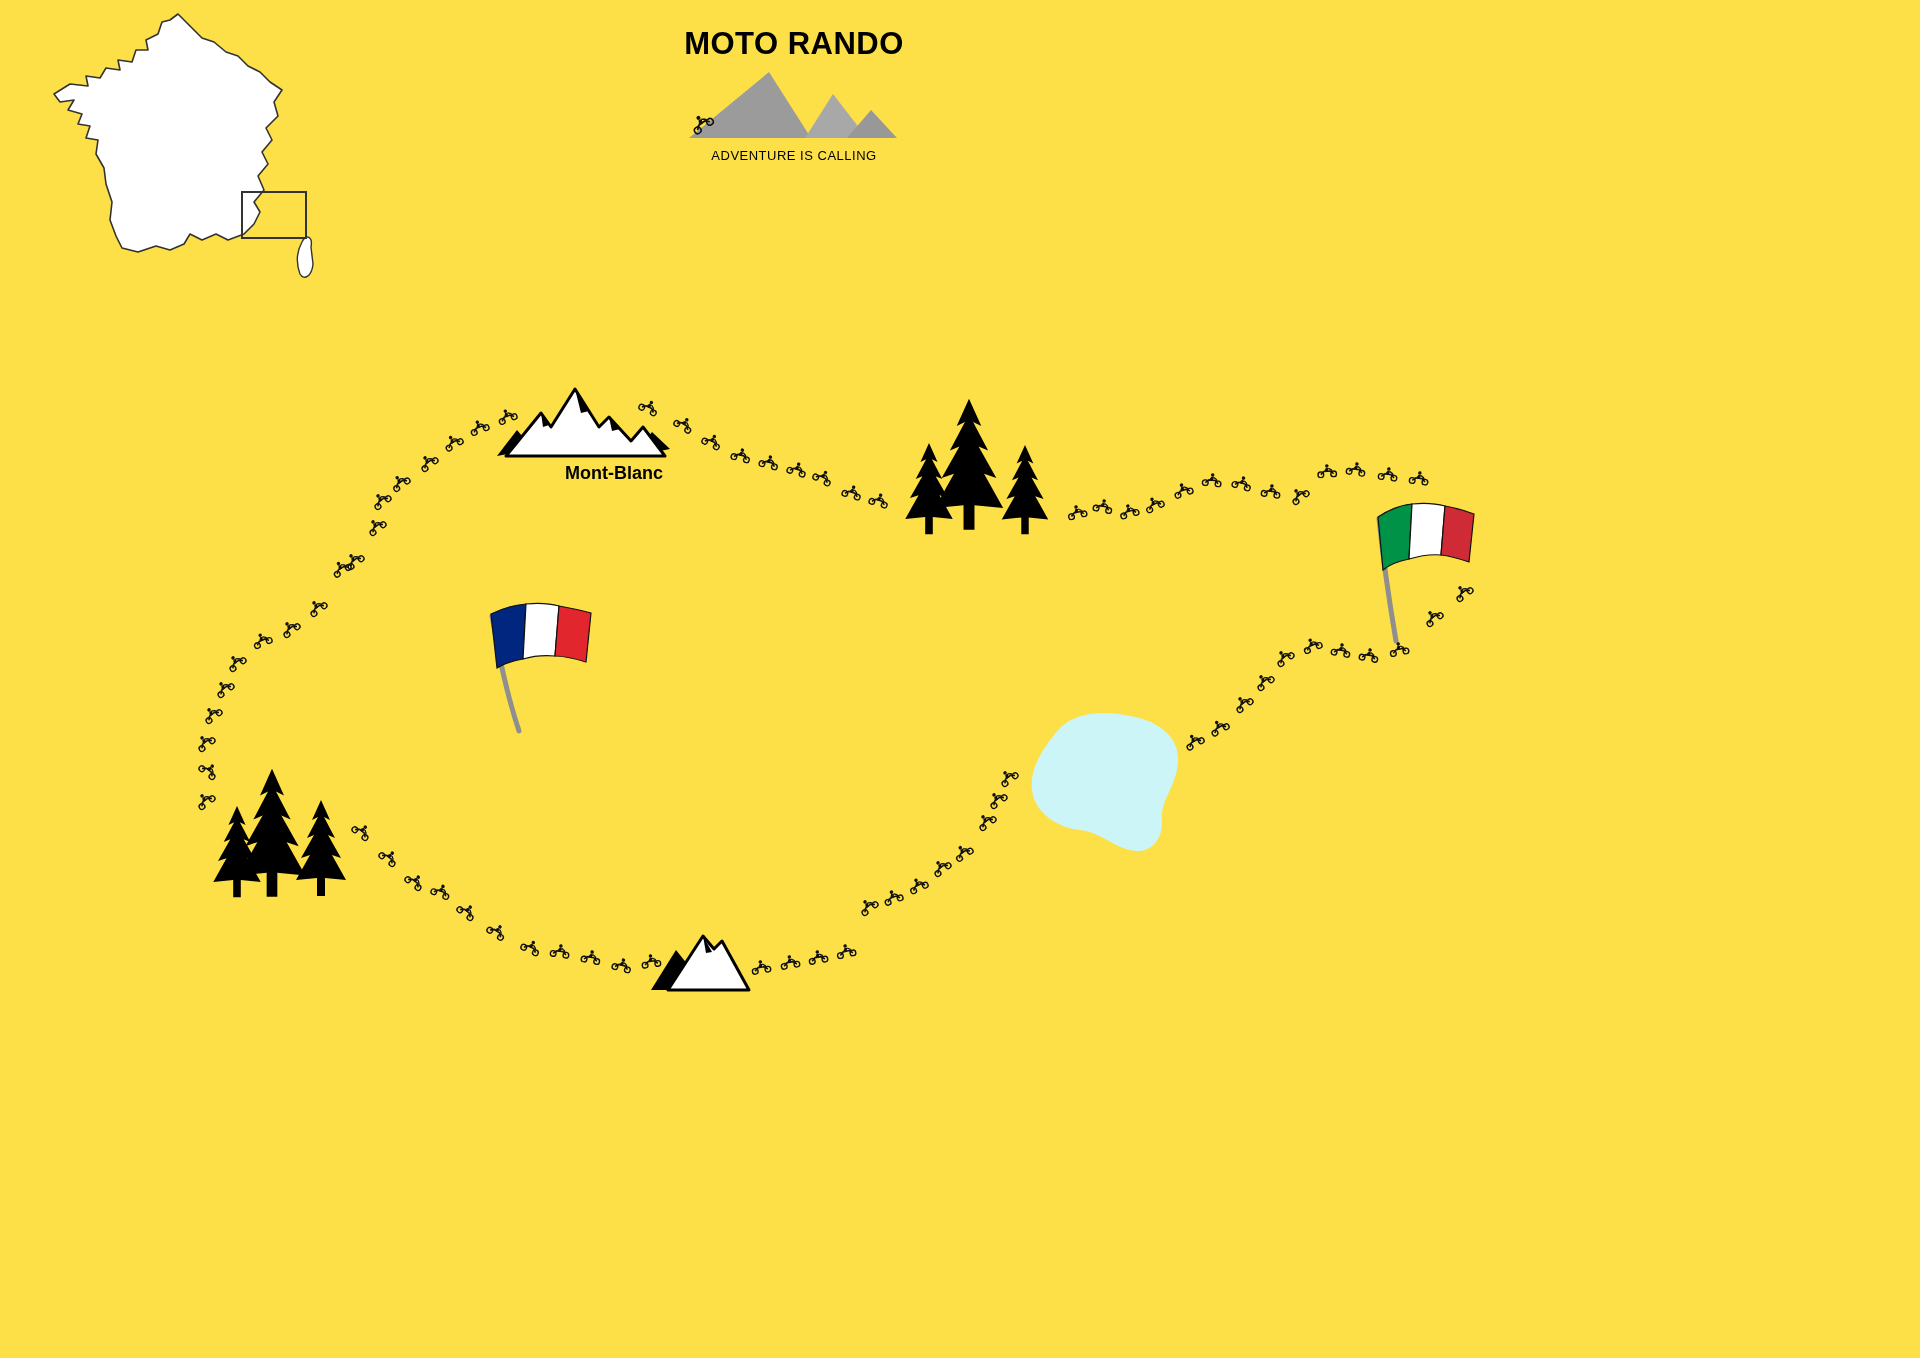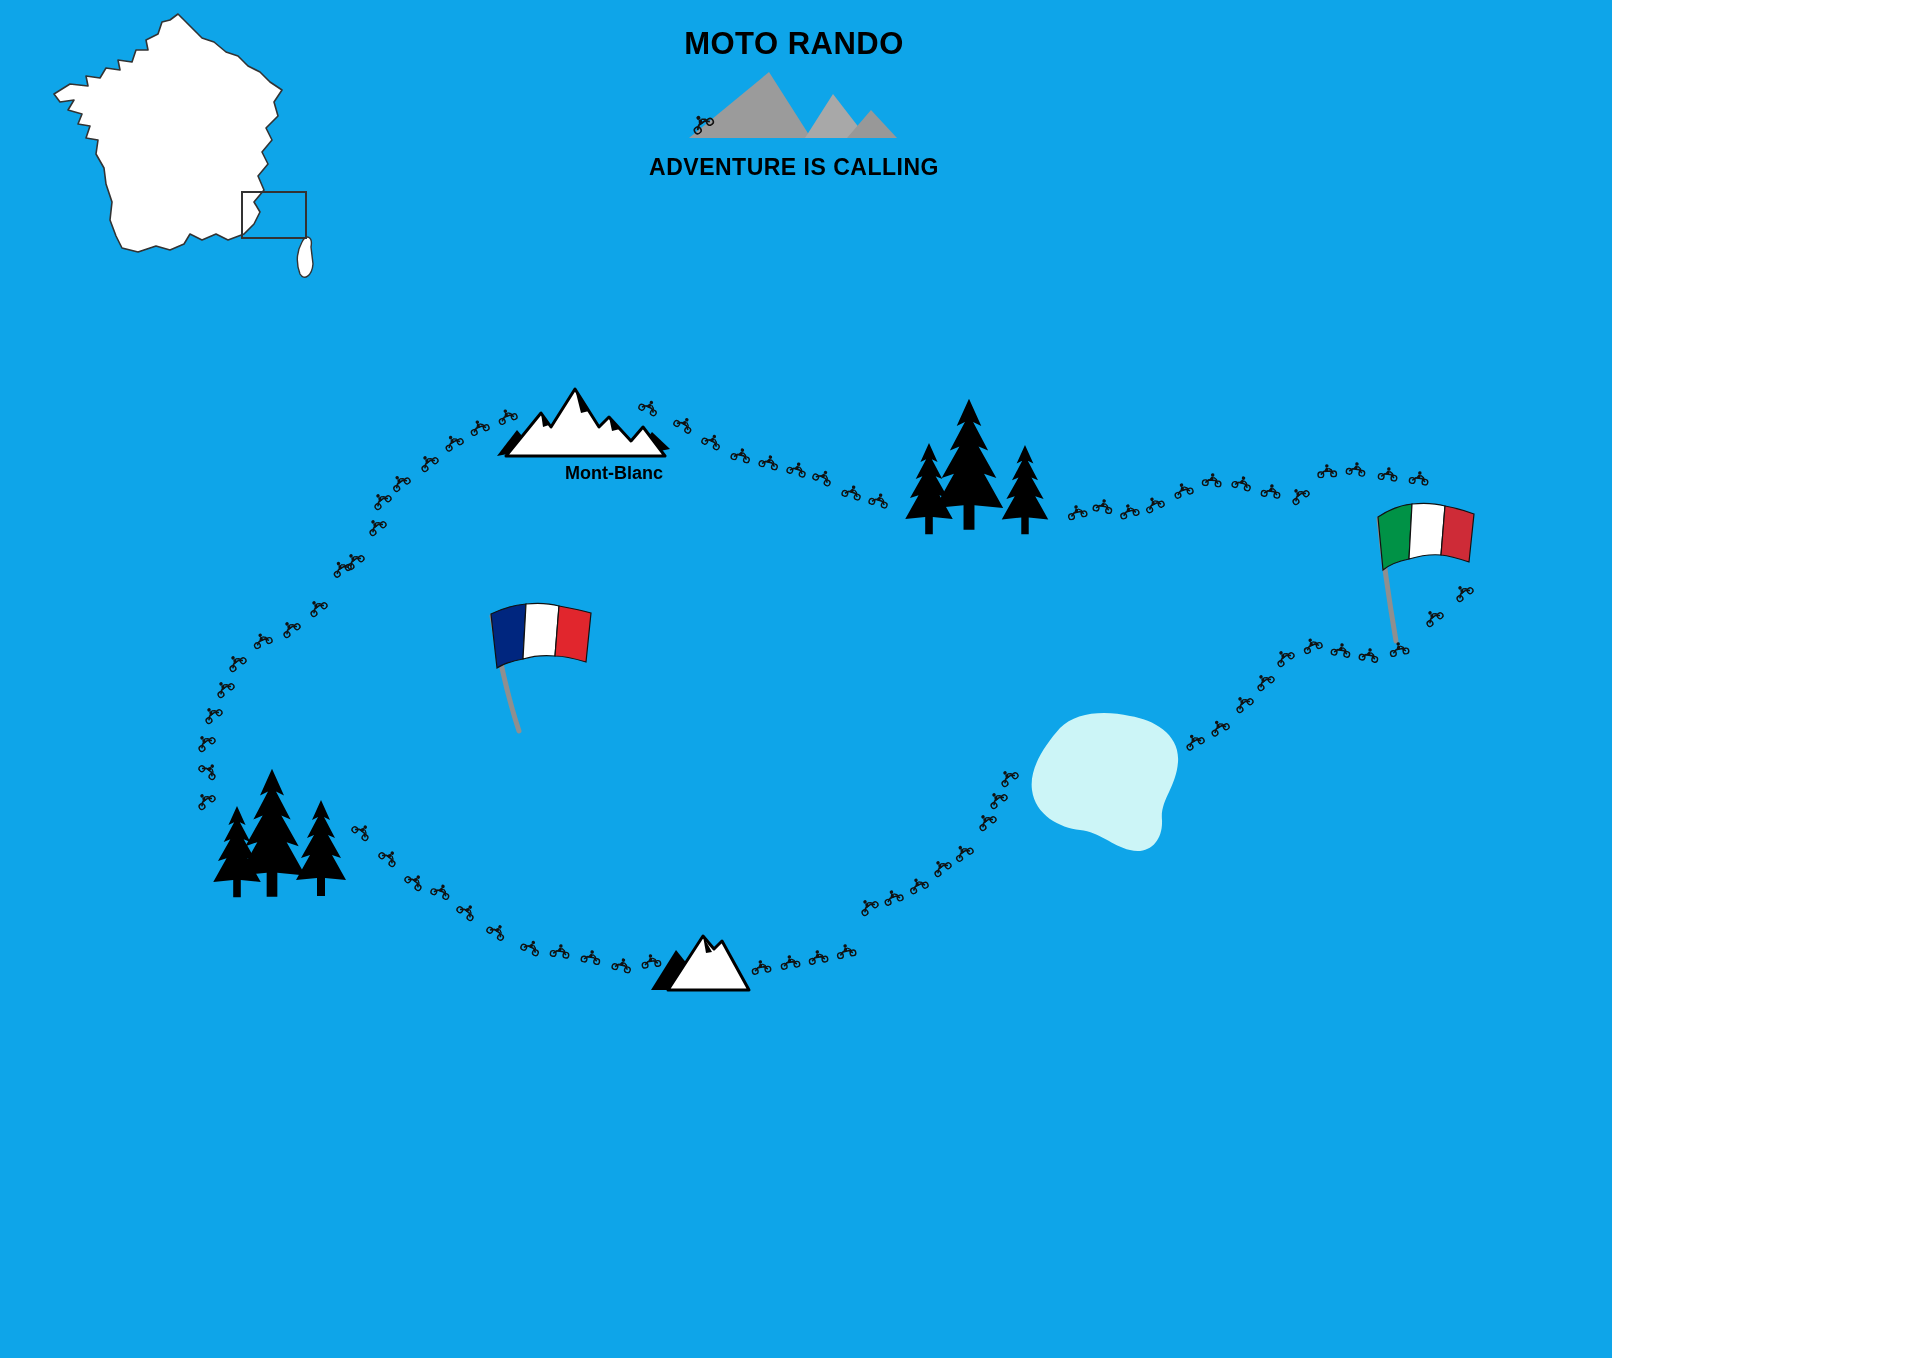--- a/index.html
+++ b/index.html
@@ -1,20 +1,20 @@
 <!DOCTYPE html>
 <html><head>
 <meta charset="utf-8">
 <style>
   html,body{margin:0;padding:0;background:#fff;}
-  .page{position:relative;width:1612px;height:1358px;background:#0ea5e9;overflow:hidden;
+  .page{position:relative;width:1920px;height:1358px;background:#fde047;overflow:hidden;
         font-family:"Liberation Sans",sans-serif;color:#000;}
   .logo{position:absolute;left:612px;top:26px;width:364px;text-align:center;}
   .logo-title{font-size:31px;font-weight:900;letter-spacing:.5px;line-height:36px;}
-  .logo-sub{font-size:23px;font-weight:700;letter-spacing:.5px;margin-top:10px;}
+  .logo-sub{font-size:13px;font-weight:400;letter-spacing:.5px;margin-top:4px;}
   .logo-mountain{display:block;margin:2px auto 0 auto;}
   svg.map-inset{position:absolute;left:30px;top:6px;}
   svg.scene{position:absolute;left:0;top:0;}
   .mb-label{font-family:"Liberation Sans",sans-serif;font-weight:bold;font-size:18px;fill:#000;}
 </style>
 </head>
 <body>
 
 <div class="page">
 

